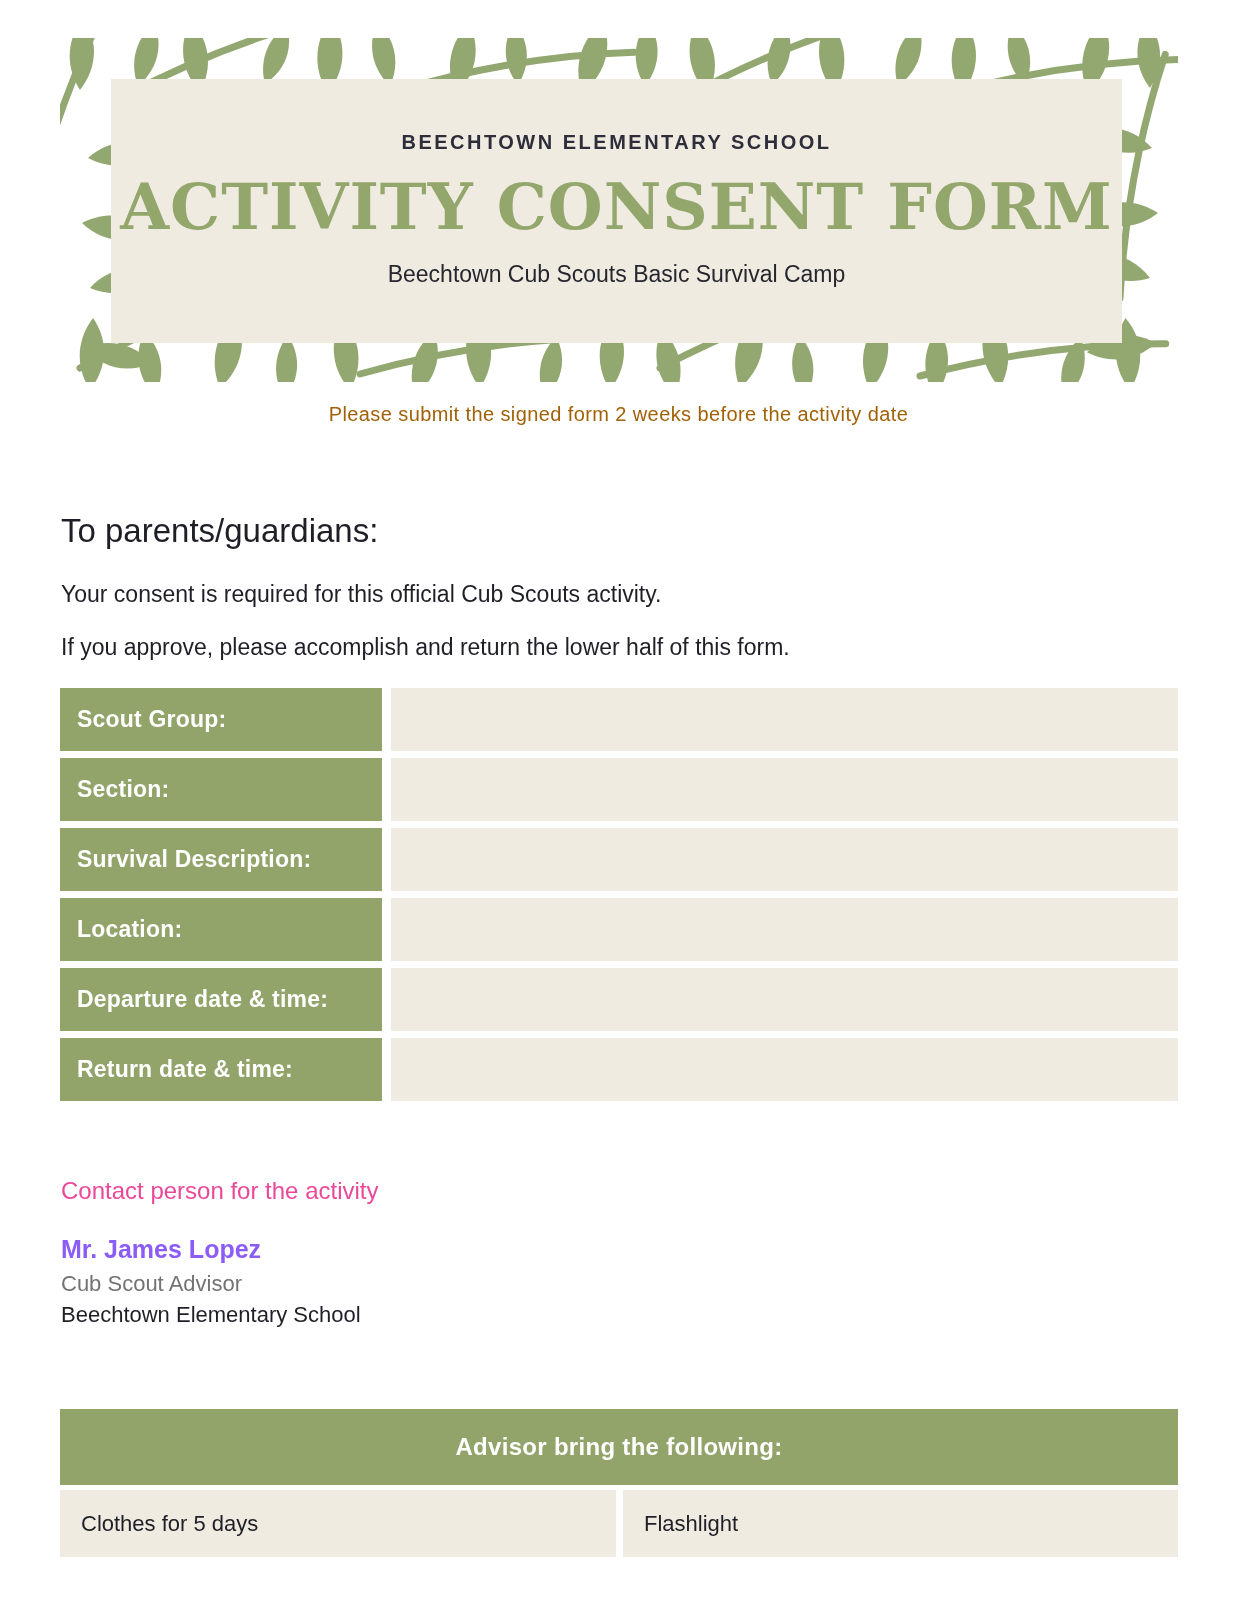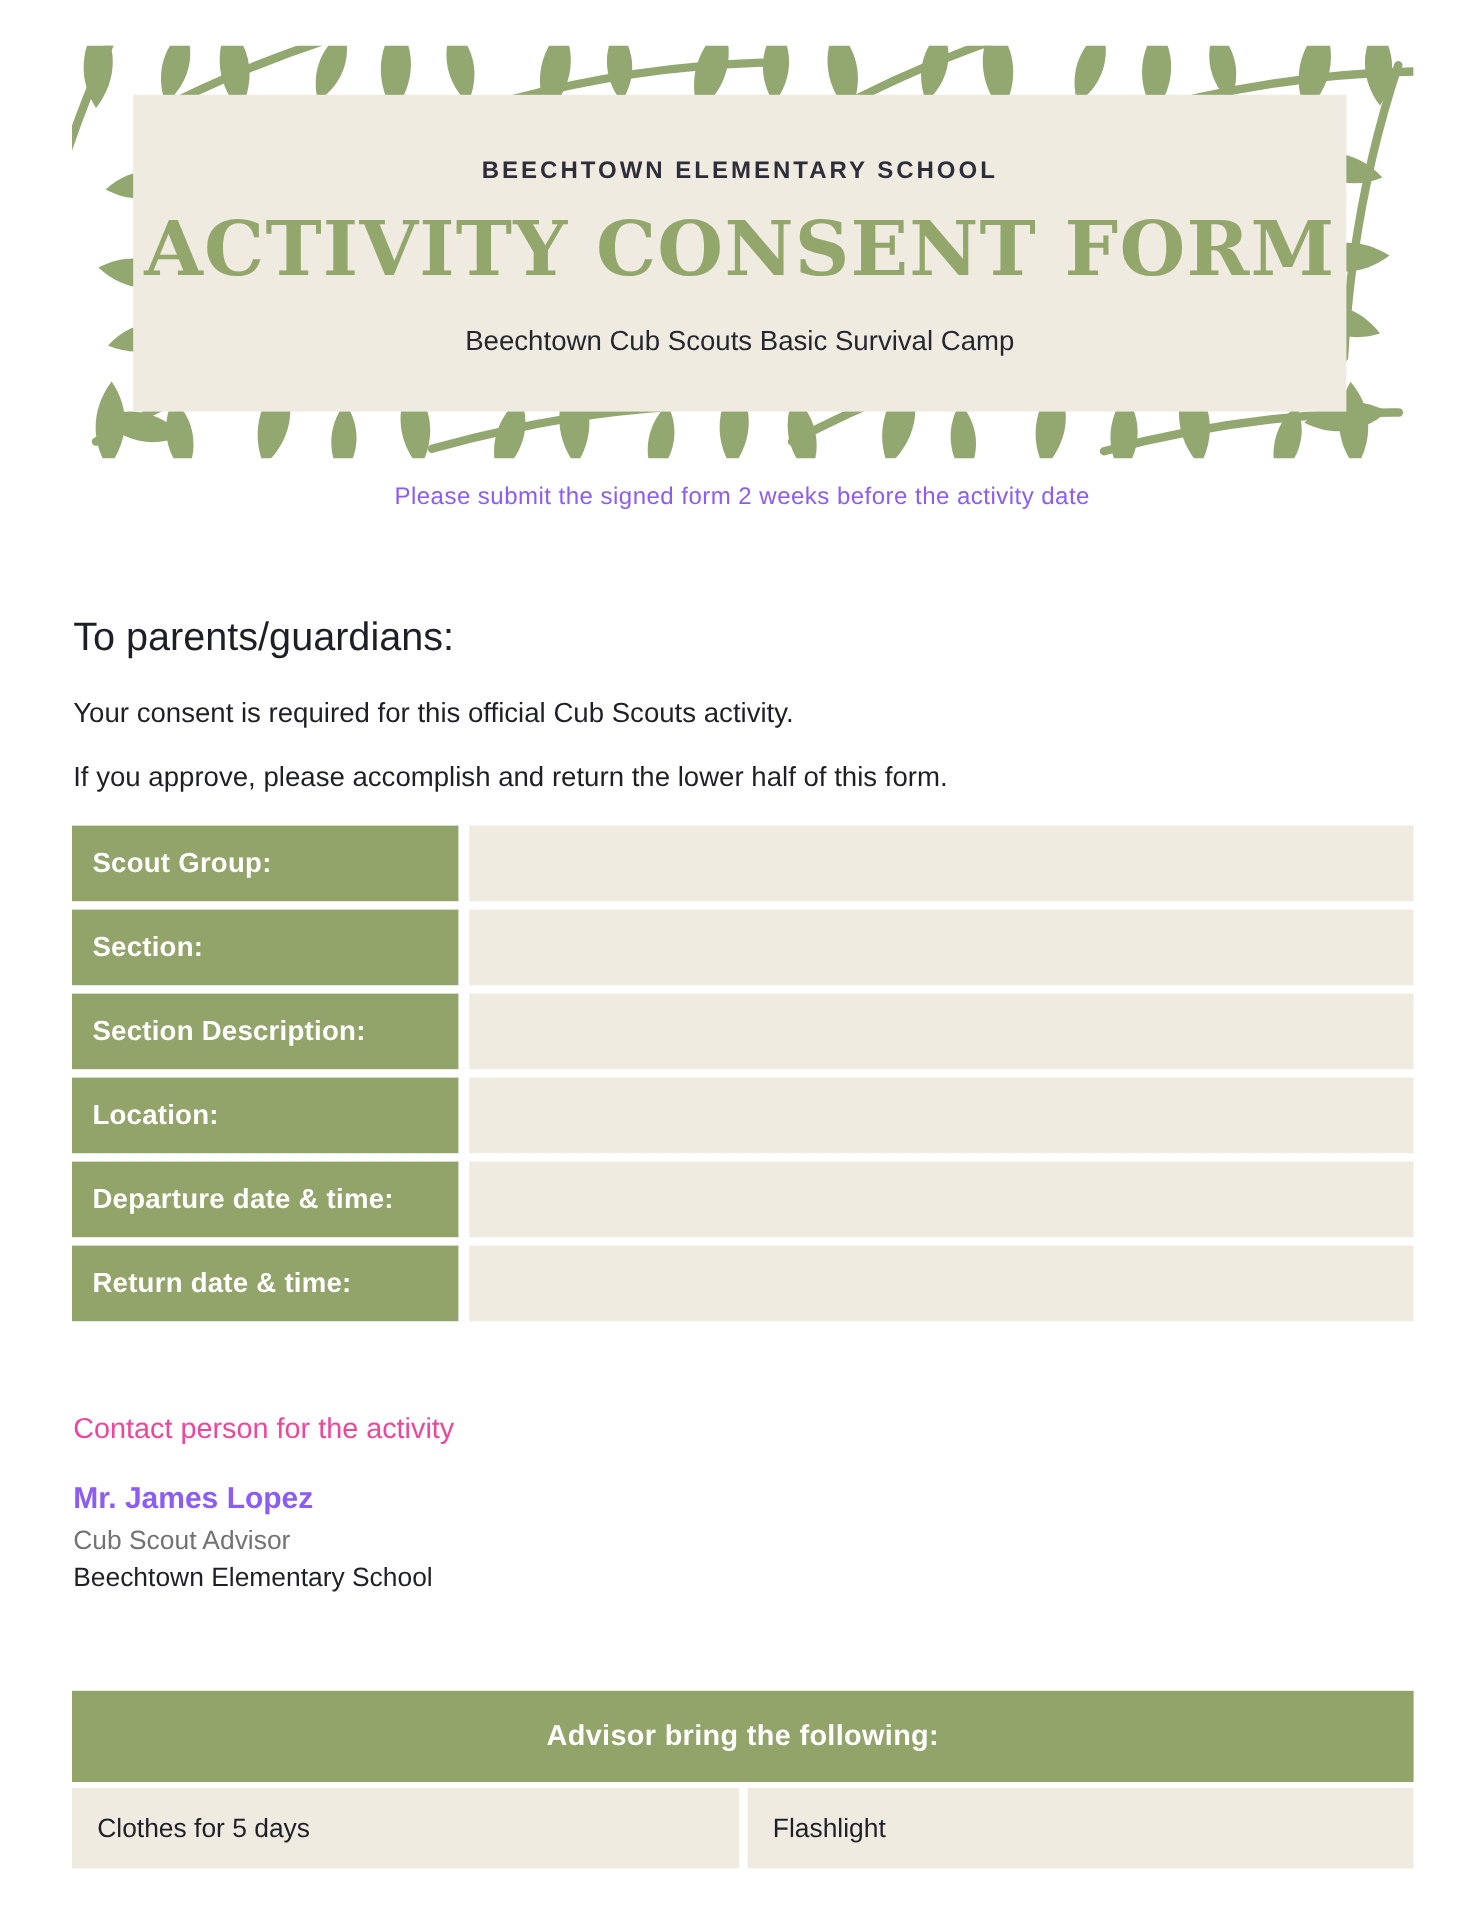--- a/index.html
+++ b/index.html
@@ -38,31 +38,31 @@
     margin-top: 22px;
     font-family: "DejaVu Serif", serif;
     font-weight: 800;
     font-size: 63px;
     line-height: 1;
     letter-spacing: 1px;
     color: #93a76d;
     white-space: nowrap;
   }
   .form-subtitle {
-    margin-top: 32px;
+    margin-top: 22px;
     font-size: 23px; font-weight: 500;
     color: #26262e;
   }
 
   .submission-note {
     position: absolute; left: 0; top: 403px;
     width: 100%;
     text-align: center;
     font-size: 20px; font-weight: 500;
-    color: #8b5cf6;
+    color: #a16207;
     letter-spacing: 0.4px;
   }
 
   
   .to-heading {
     position: absolute; left: 61px; top: 512px;
     font-size: 33px; font-weight: 500;
     color: #1e1e26;
   }
   .intro-line-1 { position: absolute; left: 61px; top: 581px; }
@@ -220,21 +220,21 @@
 <div class="details-table">
   <div class="details-row">
     <div class="row-label">Scout Group:</div>
     <div class="row-value"></div>
   </div>
   <div class="details-row">
     <div class="row-label">Section:</div>
     <div class="row-value"></div>
   </div>
   <div class="details-row">
-    <div class="row-label">Section Description:</div>
+    <div class="row-label">Survival Description:</div>
     <div class="row-value"></div>
   </div>
   <div class="details-row">
     <div class="row-label">Location:</div>
     <div class="row-value"></div>
   </div>
   <div class="details-row">
     <div class="row-label">Departure date &amp; time:</div>
     <div class="row-value"></div>
   </div>

